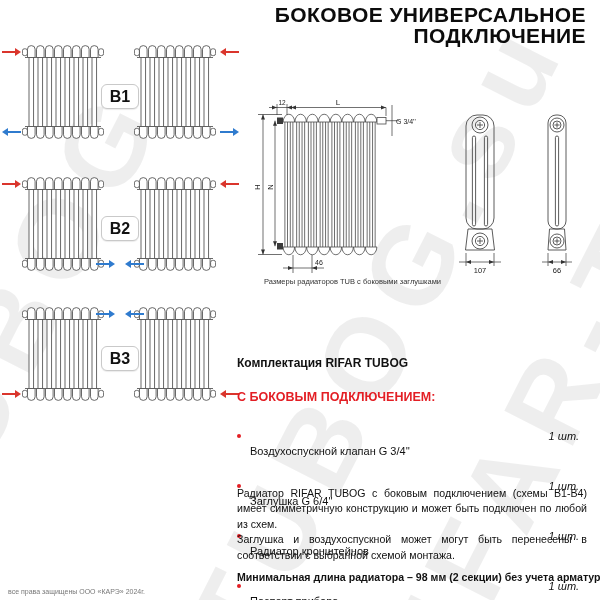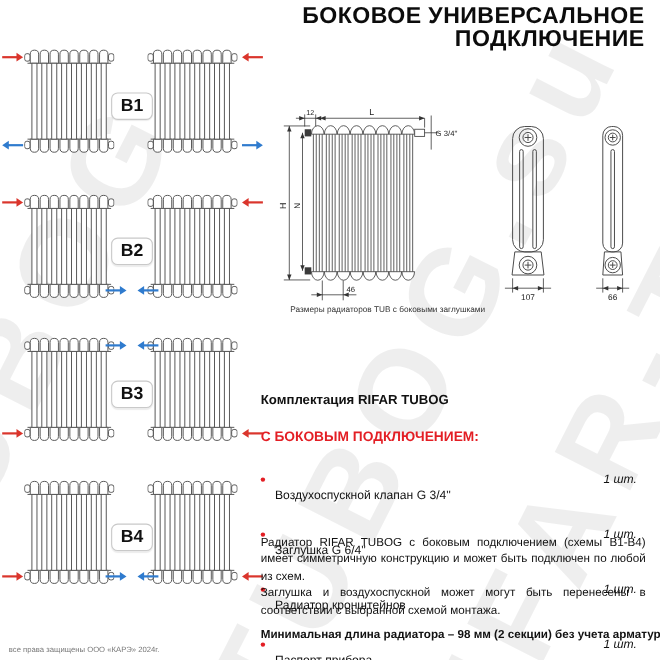--- a/index.html
+++ b/index.html
@@ -148,35 +148,20 @@
             <use href="#rad-front"></use>
           </svg></div>
       <div class="badge">
           <span>B3</span>
         </div>
     <div class="arr blue right pos-ilt"></div>
         <div class="arr red right pos-flb"></div>
         <div class="arr blue left pos-irt"></div>
         <div class="arr red left pos-frb"></div>
       </div>
-    <div class="scheme-row" style="top:436px">
-      <div class="rad l"><svg width="82" height="96" viewBox="0 0 82 96">
-            <use href="#rad-front"></use>
-          </svg></div>
-      <div class="rad r"><svg width="82" height="96" viewBox="0 0 82 96">
-            <use href="#rad-front"></use>
-          </svg></div>
-      <div class="badge">
-          <span>B4</span>
-        </div>
-    <div class="arr red right pos-flb"></div>
-        <div class="arr blue right pos-ilb"></div>
-        <div class="arr blue left pos-irb"></div>
-        <div class="arr red left pos-frb"></div>
-      </div>
 
     <svg id="dimfront" width="175" height="192" viewBox="0 0 175 192">
       <defs>
         <g id="dim-sec" stroke="#4a4a4a" stroke-width="0.8" fill="none">
           <path d="M0.15,27 A5.6,7.6 0 0 1 11.6,27"></path>
           <path d="M0.15,152 A5.6,7.6 0 0 0 11.6,152"></path>
           <line x1="1.9" y1="27" x2="1.9" y2="152"></line>
           <line x1="4.5" y1="27" x2="4.5" y2="152"></line>
           <line x1="7.3" y1="27" x2="7.3" y2="152"></line>
           <line x1="9.9" y1="27" x2="9.9" y2="152"></line>

